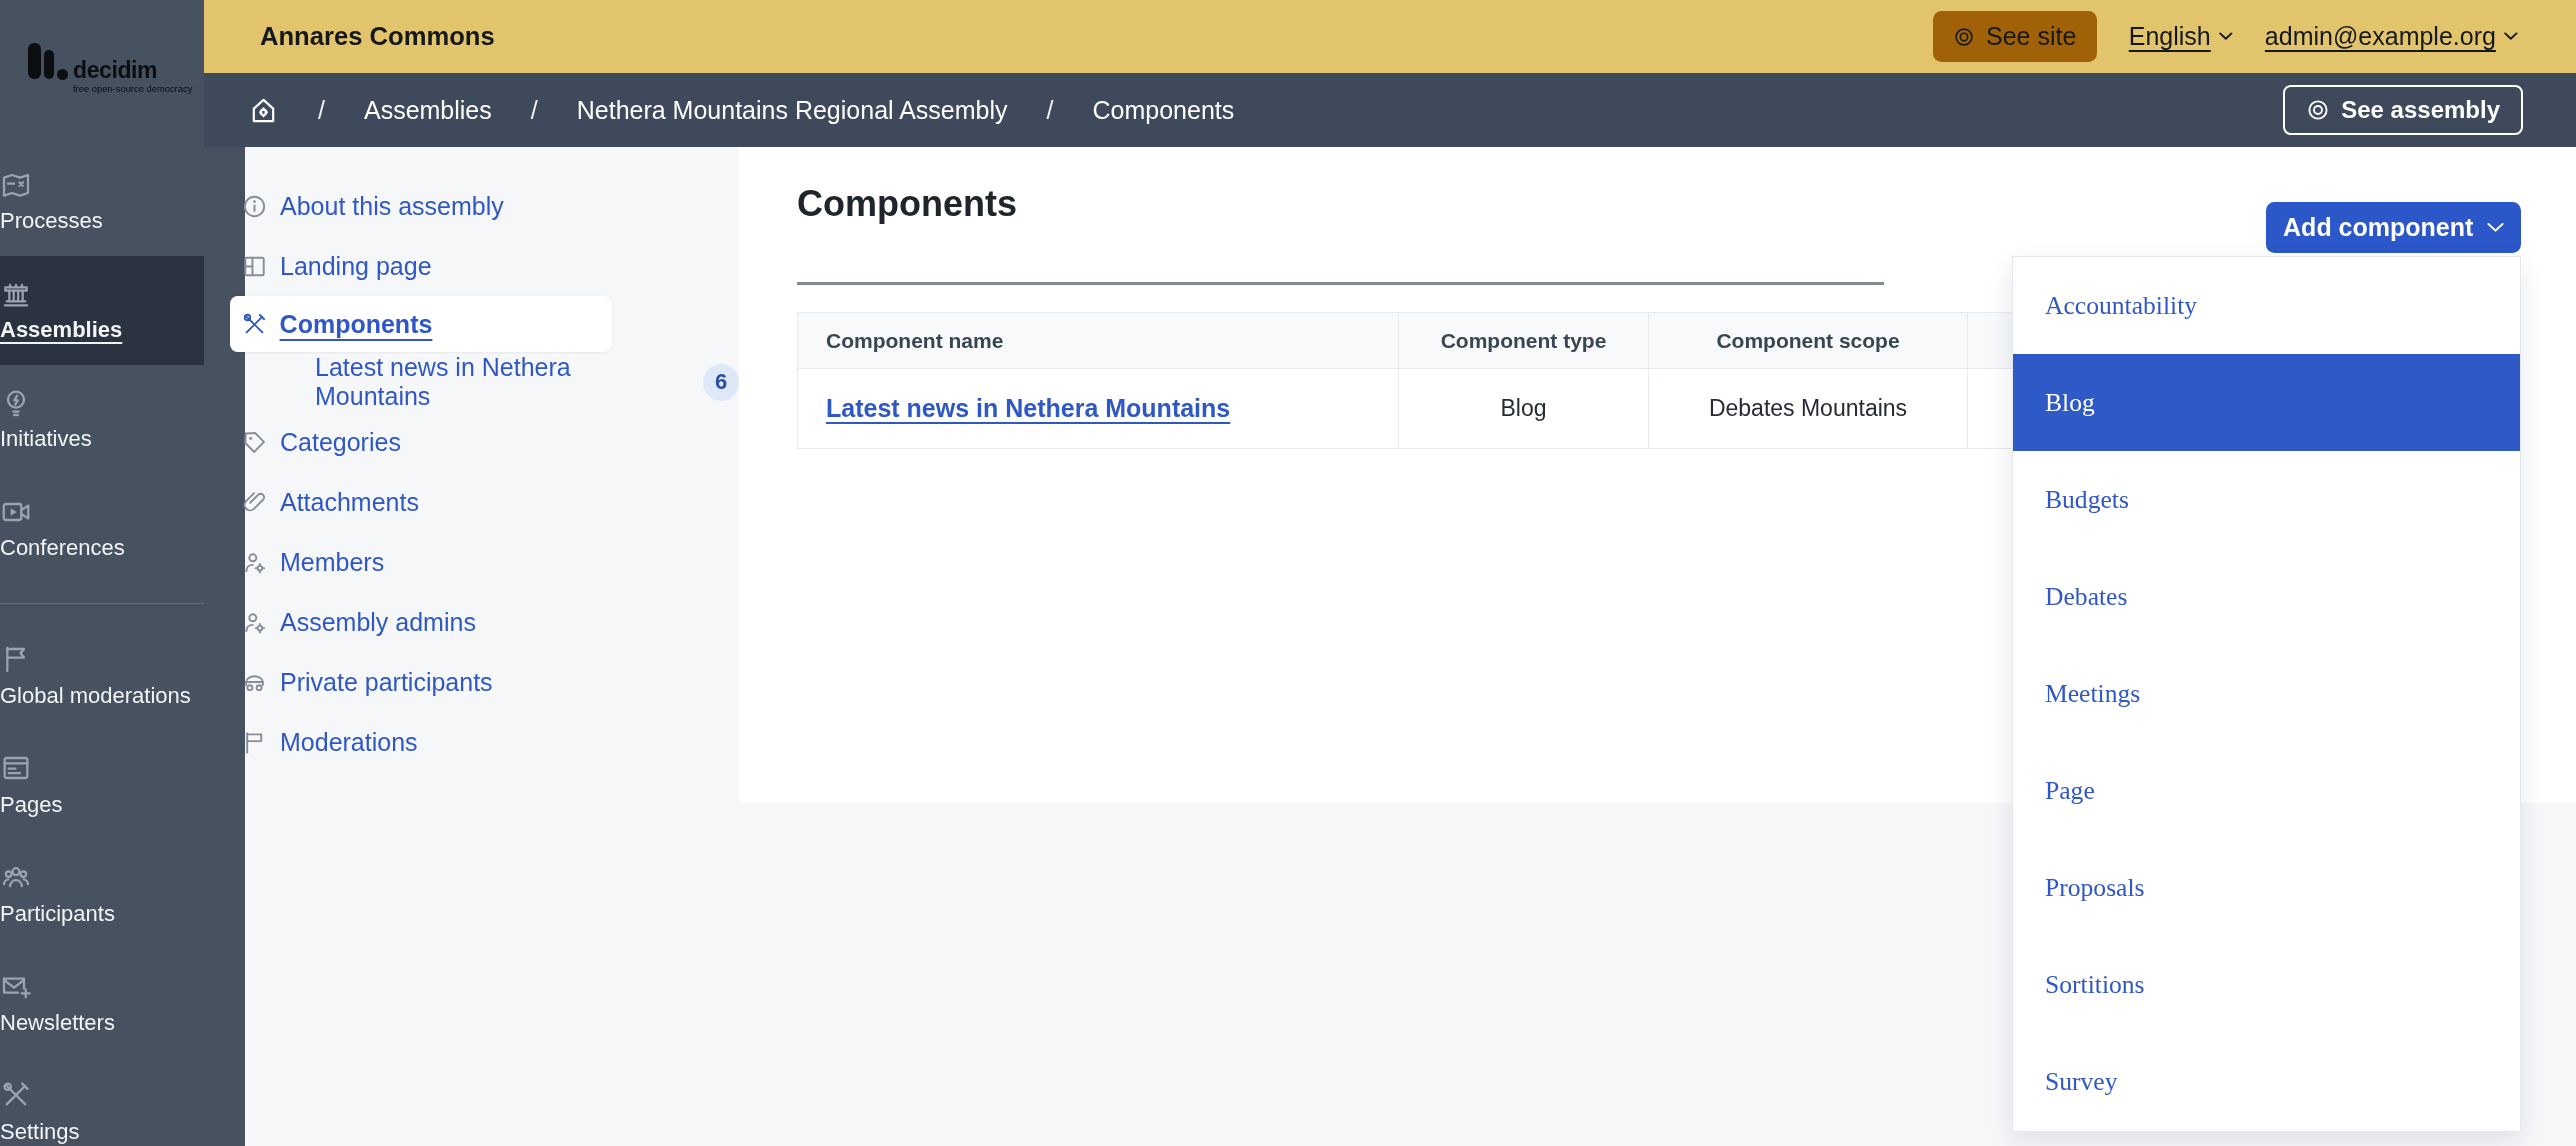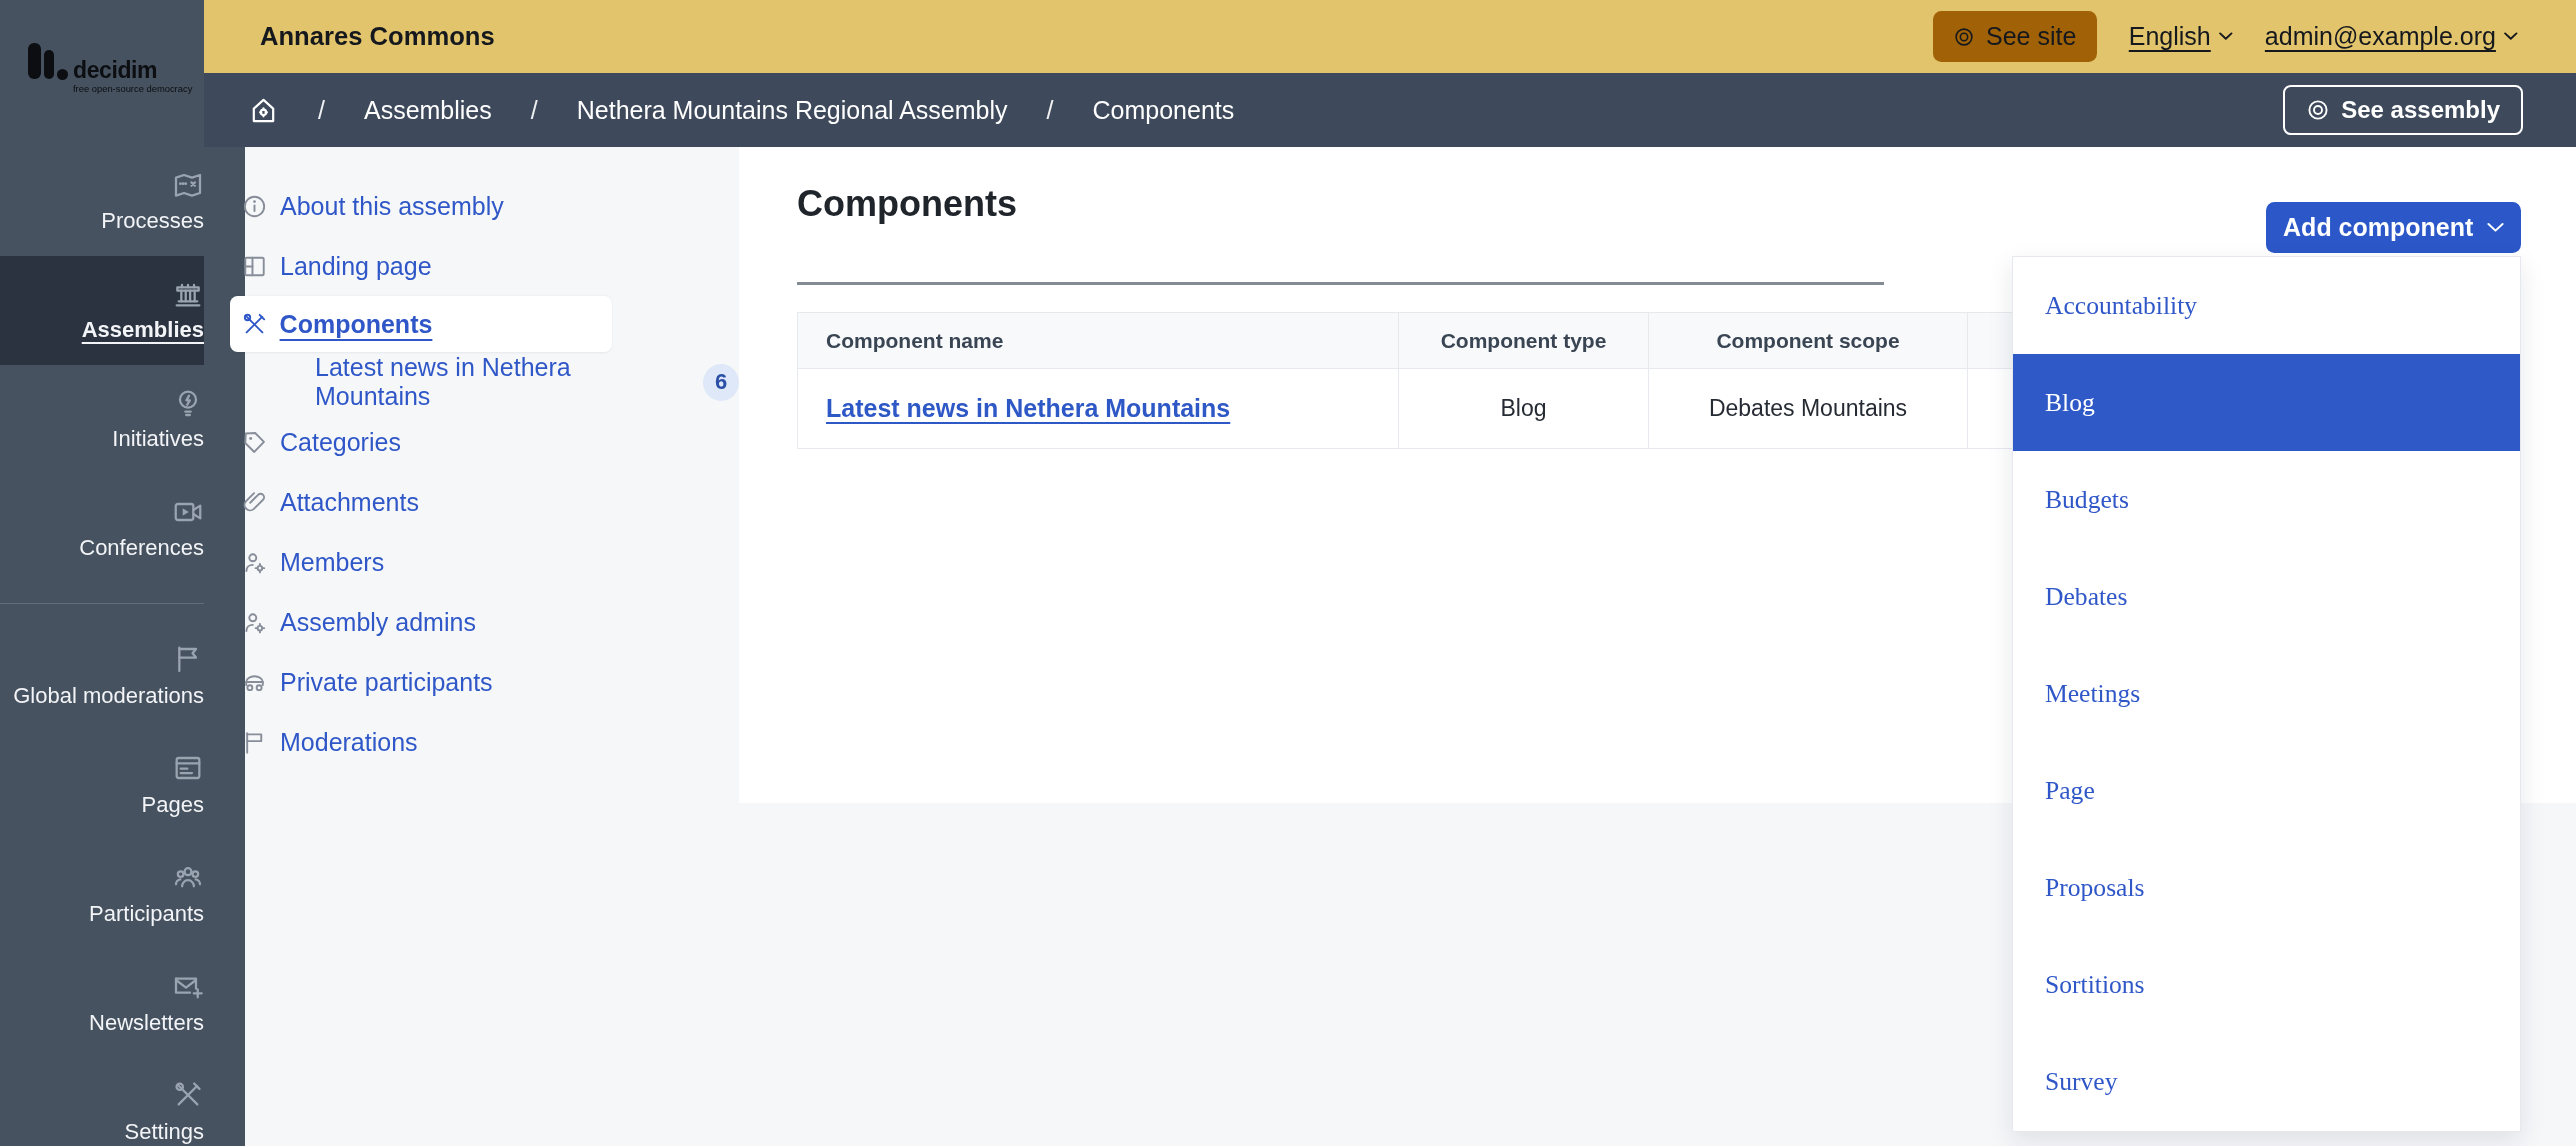--- a/index.html
+++ b/index.html
@@ -29,21 +29,21 @@
 
   
   .sidebar{position:absolute;left:0;top:0;width:245px;height:1147px;background:#46525F;color:#F2F4F7;}
   .logo{position:absolute;left:28px;top:43px;width:162px;height:51px;color:#0C0E12;}
   .logo .bar1{position:absolute;left:0;top:0;width:12.8px;height:36px;border-radius:6px;background:#0C0E12;}
   .logo .bar2{position:absolute;left:16px;top:6.8px;width:10.2px;height:29px;border-radius:5.1px;background:#0C0E12;}
   .logo .dot{position:absolute;left:29px;top:26.4px;width:11px;height:11px;border-radius:50%;background:#0C0E12;}
   .logo .word{position:absolute;left:45px;top:13.6px;font-size:23px;font-weight:700;letter-spacing:-0.4px;}
   .logo .tag{position:absolute;left:45px;top:40px;font-size:9.4px;white-space:nowrap;}
   .sb-nav{position:absolute;left:0;top:147px;width:204px;}
-  .sb-item{height:109px;display:flex;flex-direction:column;align-items:flex-end;justify-content:center;
+  .sb-item{height:109px;display:flex;flex-direction:column;align-items:flex-start;justify-content:center;
            gap:7.7px;font-size:22px;cursor:pointer;}
   .sb-item .sbic{color:#9AA4B1;}
   .sb-item.active{background:#2A333F;}
   .sb-item.active .sb-lbl{font-weight:700;text-decoration:underline;text-underline-offset:5.1px;}
   .sb-divider{border:none;border-top:1.7px solid rgba(255,255,255,.16);margin:20.4px 0 17px 0;}
 
   
   .snav{position:absolute;left:204px;top:147px;width:535px;padding-top:29px;}
   .sn-row{height:60px;display:flex;align-items:center;padding-left:37px;box-sizing:border-box;
           font-size:25px;color:#2F57C8;cursor:pointer;}

